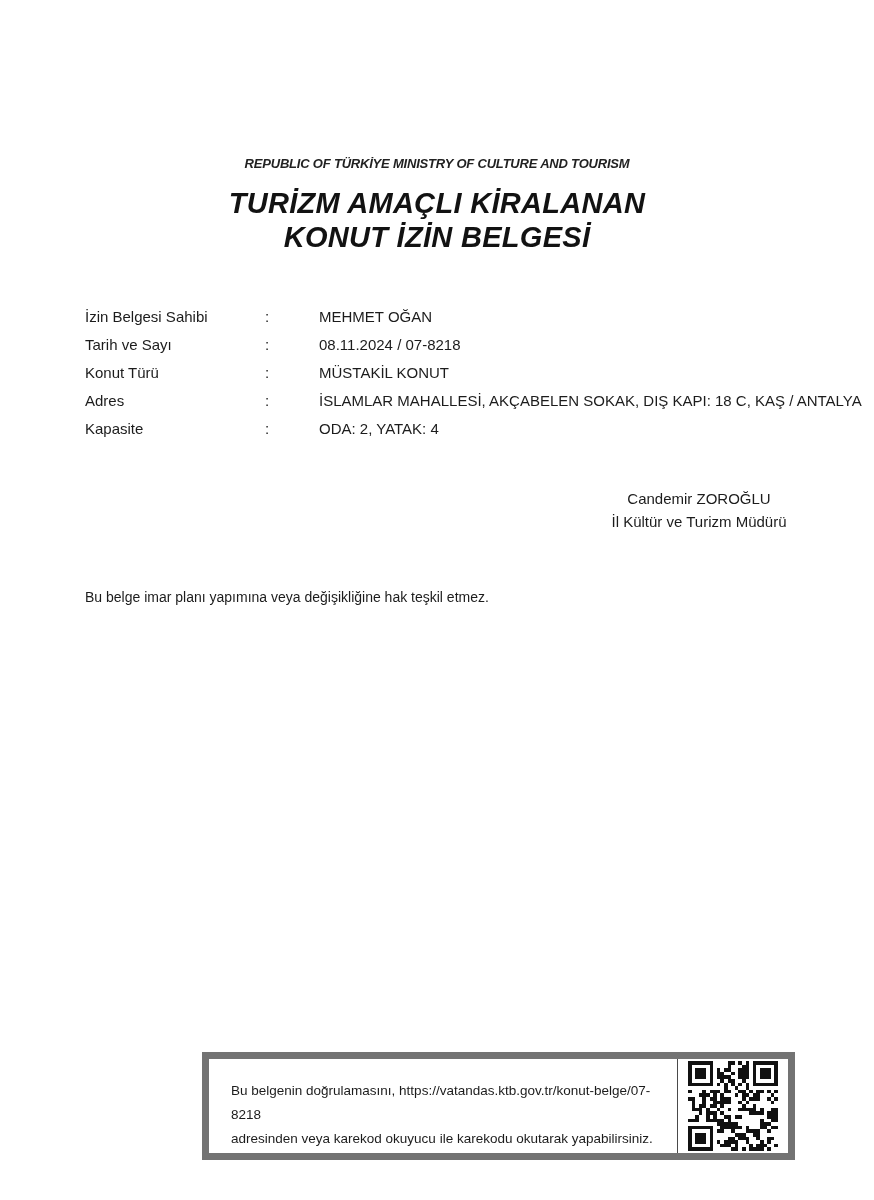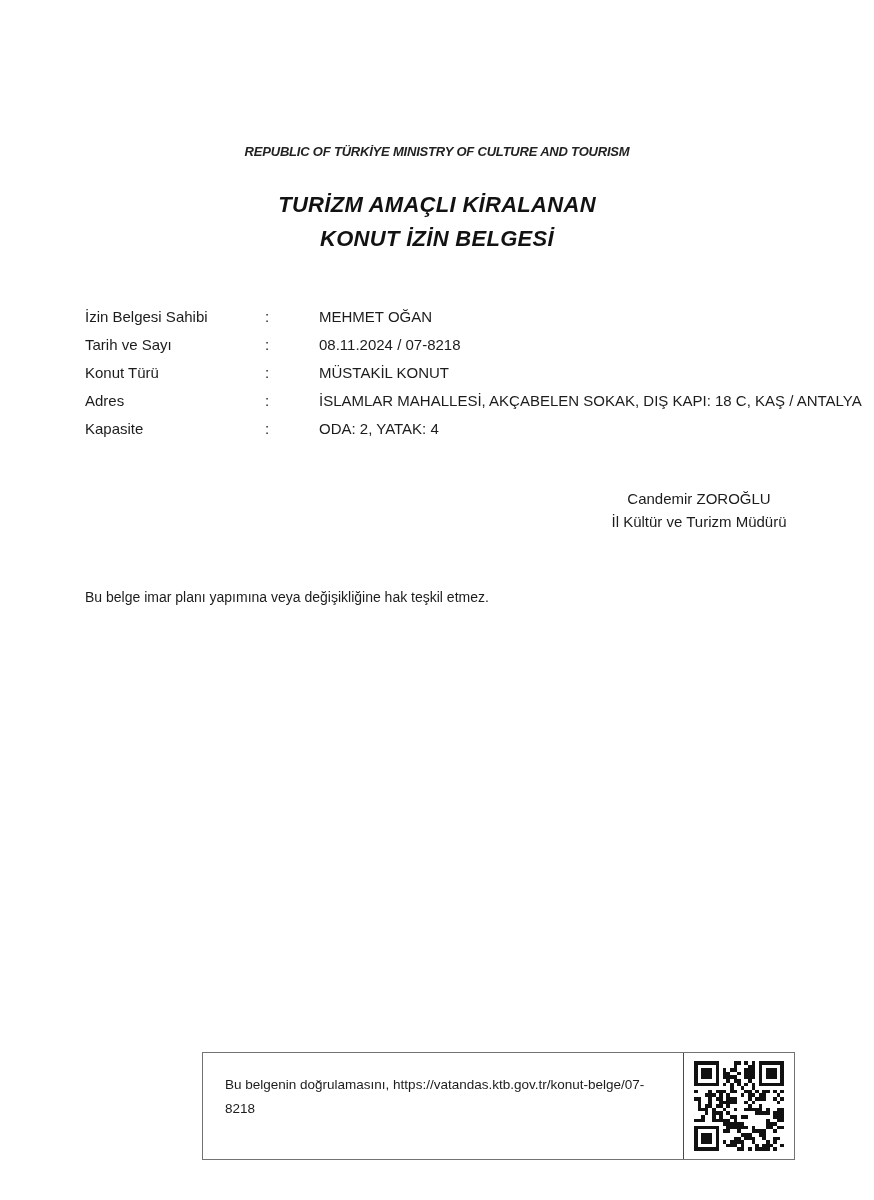--- a/index.html
+++ b/index.html
@@ -22,27 +22,27 @@
     font-size: 25px;
     font-weight: 700;
     letter-spacing: -0.3px;
     line-height: 30px;
     color: #161616;
   }
   .ministry-subtitle {
     font-size: 13px;
     font-style: italic;
     font-weight: 600;
-    margin-top: 1px;
+    margin-top: 13px;
     letter-spacing: -0.2px;
     color: #222;
   }
   .doc-title {
-    margin-top: 29px;
-    font-size: 22px;
+    margin-top: 15px;
+    font-size: 29px;
     font-weight: 700;
     font-style: italic;
     line-height: 34px;
     letter-spacing: 0.3px;
     color: #121212;
   }
   .doc-subtitle {
     font-size: 12.5px;
     font-style: italic;
     font-weight: 600;
@@ -72,21 +72,21 @@
   
   .note { position: absolute; top: 589px; left: 85px; font-size: 14px; }
 
   
   .verify-box {
     position: absolute;
     left: 202px;
     top: 1052px;
     width: 593px;
     height: 108px;
-    border: 1px solid #737373;
+    border: 7px solid #737373;
     display: flex;
     background: #fff;
   }
   .verify-text {
     flex: 1;
     padding: 20px 14px 0 22px;
     font-size: 13.5px;
     line-height: 24px;
     color: #1c1c1c;
   }
@@ -143,20 +143,21 @@
   <div class="signature">
     <div>Candemir ZOROĞLU</div>
     <div>İl Kültür ve Turizm Müdürü</div>
   </div>
 
   <div class="note">Bu belge imar planı yapımına veya değişikliğine hak teşkil etmez.</div>
 
   <div class="verify-box">
     <div class="verify-text">
       <div>Bu belgenin doğrulamasını, https://vatandas.ktb.gov.tr/konut-belge/07-8218</div>
+      <div>adresinden veya karekod okuyucu ile karekodu okutarak yapabilirsiniz.</div>
     </div>
     <div class="verify-qr-cell">
       <svg class="qr-svg" width="90" height="90" viewBox="0 0 90 90" shape-rendering="crispEdges">
           <path d="M0.00 0.00h3.60v3.60h-3.60zM3.60 0.00h3.60v3.60h-3.60zM7.20 0.00h3.60v3.60h-3.60zM10.80 0.00h3.60v3.60h-3.60zM14.40 0.00h3.60v3.60h-3.60zM18.00 0.00h3.60v3.60h-3.60zM21.60 0.00h3.60v3.60h-3.60zM0.00 3.60h3.60v3.60h-3.60zM21.60 3.60h3.60v3.60h-3.60zM0.00 7.20h3.60v3.60h-3.60zM7.20 7.20h3.60v3.60h-3.60zM10.80 7.20h3.60v3.60h-3.60zM14.40 7.20h3.60v3.60h-3.60zM21.60 7.20h3.60v3.60h-3.60zM0.00 10.80h3.60v3.60h-3.60zM7.20 10.80h3.60v3.60h-3.60zM10.80 10.80h3.60v3.60h-3.60zM14.40 10.80h3.60v3.60h-3.60zM21.60 10.80h3.60v3.60h-3.60zM0.00 14.40h3.60v3.60h-3.60zM7.20 14.40h3.60v3.60h-3.60zM10.80 14.40h3.60v3.60h-3.60zM14.40 14.40h3.60v3.60h-3.60zM21.60 14.40h3.60v3.60h-3.60zM0.00 18.00h3.60v3.60h-3.60zM21.60 18.00h3.60v3.60h-3.60zM0.00 21.60h3.60v3.60h-3.60zM3.60 21.60h3.60v3.60h-3.60zM7.20 21.60h3.60v3.60h-3.60zM10.80 21.60h3.60v3.60h-3.60zM14.40 21.60h3.60v3.60h-3.60zM18.00 21.60h3.60v3.60h-3.60zM21.60 21.60h3.60v3.60h-3.60zM64.80 0.00h3.60v3.60h-3.60zM68.40 0.00h3.60v3.60h-3.60zM72.00 0.00h3.60v3.60h-3.60zM75.60 0.00h3.60v3.60h-3.60zM79.20 0.00h3.60v3.60h-3.60zM82.80 0.00h3.60v3.60h-3.60zM86.40 0.00h3.60v3.60h-3.60zM64.80 3.60h3.60v3.60h-3.60zM86.40 3.60h3.60v3.60h-3.60zM64.80 7.20h3.60v3.60h-3.60zM72.00 7.20h3.60v3.60h-3.60zM75.60 7.20h3.60v3.60h-3.60zM79.20 7.20h3.60v3.60h-3.60zM86.40 7.20h3.60v3.60h-3.60zM64.80 10.80h3.60v3.60h-3.60zM72.00 10.80h3.60v3.60h-3.60zM75.60 10.80h3.60v3.60h-3.60zM79.20 10.80h3.60v3.60h-3.60zM86.40 10.80h3.60v3.60h-3.60zM64.80 14.40h3.60v3.60h-3.60zM72.00 14.40h3.60v3.60h-3.60zM75.60 14.40h3.60v3.60h-3.60zM79.20 14.40h3.60v3.60h-3.60zM86.40 14.40h3.60v3.60h-3.60zM64.80 18.00h3.60v3.60h-3.60zM86.40 18.00h3.60v3.60h-3.60zM64.80 21.60h3.60v3.60h-3.60zM68.40 21.60h3.60v3.60h-3.60zM72.00 21.60h3.60v3.60h-3.60zM75.60 21.60h3.60v3.60h-3.60zM79.20 21.60h3.60v3.60h-3.60zM82.80 21.60h3.60v3.60h-3.60zM86.40 21.60h3.60v3.60h-3.60zM0.00 64.80h3.60v3.60h-3.60zM3.60 64.80h3.60v3.60h-3.60zM7.20 64.80h3.60v3.60h-3.60zM10.80 64.80h3.60v3.60h-3.60zM14.40 64.80h3.60v3.60h-3.60zM18.00 64.80h3.60v3.60h-3.60zM21.60 64.80h3.60v3.60h-3.60zM0.00 68.40h3.60v3.60h-3.60zM21.60 68.40h3.60v3.60h-3.60zM0.00 72.00h3.60v3.60h-3.60zM7.20 72.00h3.60v3.60h-3.60zM10.80 72.00h3.60v3.60h-3.60zM14.40 72.00h3.60v3.60h-3.60zM21.60 72.00h3.60v3.60h-3.60zM0.00 75.60h3.60v3.60h-3.60zM7.20 75.60h3.60v3.60h-3.60zM10.80 75.60h3.60v3.60h-3.60zM14.40 75.60h3.60v3.60h-3.60zM21.60 75.60h3.60v3.60h-3.60zM0.00 79.20h3.60v3.60h-3.60zM7.20 79.20h3.60v3.60h-3.60zM10.80 79.20h3.60v3.60h-3.60zM14.40 79.20h3.60v3.60h-3.60zM21.60 79.20h3.60v3.60h-3.60zM0.00 82.80h3.60v3.60h-3.60zM21.60 82.80h3.60v3.60h-3.60zM0.00 86.40h3.60v3.60h-3.60zM3.60 86.40h3.60v3.60h-3.60zM7.20 86.40h3.60v3.60h-3.60zM10.80 86.40h3.60v3.60h-3.60zM14.40 86.40h3.60v3.60h-3.60zM18.00 86.40h3.60v3.60h-3.60zM21.60 86.40h3.60v3.60h-3.60zM39.60 0.00h3.60v3.60h-3.60zM43.20 0.00h3.60v3.60h-3.60zM50.40 0.00h3.60v3.60h-3.60zM57.60 0.00h3.60v3.60h-3.60zM39.60 3.60h3.60v3.60h-3.60zM54.00 3.60h3.60v3.60h-3.60zM57.60 3.60h3.60v3.60h-3.60zM28.80 7.20h3.60v3.60h-3.60zM36.00 7.20h3.60v3.60h-3.60zM39.60 7.20h3.60v3.60h-3.60zM50.40 7.20h3.60v3.60h-3.60zM54.00 7.20h3.60v3.60h-3.60zM57.60 7.20h3.60v3.60h-3.60zM28.80 10.80h3.60v3.60h-3.60zM32.40 10.80h3.60v3.60h-3.60zM43.20 10.80h3.60v3.60h-3.60zM50.40 10.80h3.60v3.60h-3.60zM54.00 10.80h3.60v3.60h-3.60zM57.60 10.80h3.60v3.60h-3.60zM28.80 14.40h3.60v3.60h-3.60zM32.40 14.40h3.60v3.60h-3.60zM36.00 14.40h3.60v3.60h-3.60zM39.60 14.40h3.60v3.60h-3.60zM50.40 14.40h3.60v3.60h-3.60zM54.00 14.40h3.60v3.60h-3.60zM57.60 14.40h3.60v3.60h-3.60zM32.40 18.00h3.60v3.60h-3.60zM39.60 18.00h3.60v3.60h-3.60zM43.20 18.00h3.60v3.60h-3.60zM54.00 18.00h3.60v3.60h-3.60zM28.80 21.60h3.60v3.60h-3.60zM36.00 21.60h3.60v3.60h-3.60zM43.20 21.60h3.60v3.60h-3.60zM50.40 21.60h3.60v3.60h-3.60zM57.60 21.60h3.60v3.60h-3.60zM36.00 25.20h3.60v3.60h-3.60zM46.80 25.20h3.60v3.60h-3.60zM57.60 25.20h3.60v3.60h-3.60zM0.00 28.80h3.60v3.60h-3.60zM14.40 28.80h3.60v3.60h-3.60zM21.60 28.80h3.60v3.60h-3.60zM25.20 28.80h3.60v3.60h-3.60zM28.80 28.80h3.60v3.60h-3.60zM36.00 28.80h3.60v3.60h-3.60zM39.60 28.80h3.60v3.60h-3.60zM50.40 28.80h3.60v3.60h-3.60zM54.00 28.80h3.60v3.60h-3.60zM61.20 28.80h3.60v3.60h-3.60zM68.40 28.80h3.60v3.60h-3.60zM72.00 28.80h3.60v3.60h-3.60zM79.20 28.80h3.60v3.60h-3.60zM86.40 28.80h3.60v3.60h-3.60zM10.80 32.40h3.60v3.60h-3.60zM14.40 32.40h3.60v3.60h-3.60zM18.00 32.40h3.60v3.60h-3.60zM25.20 32.40h3.60v3.60h-3.60zM32.40 32.40h3.60v3.60h-3.60zM46.80 32.40h3.60v3.60h-3.60zM54.00 32.40h3.60v3.60h-3.60zM57.60 32.40h3.60v3.60h-3.60zM64.80 32.40h3.60v3.60h-3.60zM68.40 32.40h3.60v3.60h-3.60zM82.80 32.40h3.60v3.60h-3.60zM0.00 36.00h3.60v3.60h-3.60zM3.60 36.00h3.60v3.60h-3.60zM14.40 36.00h3.60v3.60h-3.60zM21.60 36.00h3.60v3.60h-3.60zM25.20 36.00h3.60v3.60h-3.60zM32.40 36.00h3.60v3.60h-3.60zM36.00 36.00h3.60v3.60h-3.60zM39.60 36.00h3.60v3.60h-3.60zM54.00 36.00h3.60v3.60h-3.60zM61.20 36.00h3.60v3.60h-3.60zM64.80 36.00h3.60v3.60h-3.60zM68.40 36.00h3.60v3.60h-3.60zM79.20 36.00h3.60v3.60h-3.60zM86.40 36.00h3.60v3.60h-3.60zM3.60 39.60h3.60v3.60h-3.60zM14.40 39.60h3.60v3.60h-3.60zM25.20 39.60h3.60v3.60h-3.60zM28.80 39.60h3.60v3.60h-3.60zM32.40 39.60h3.60v3.60h-3.60zM36.00 39.60h3.60v3.60h-3.60zM39.60 39.60h3.60v3.60h-3.60zM50.40 39.60h3.60v3.60h-3.60zM57.60 39.60h3.60v3.60h-3.60zM82.80 39.60h3.60v3.60h-3.60zM3.60 43.20h3.60v3.60h-3.60zM10.80 43.20h3.60v3.60h-3.60zM14.40 43.20h3.60v3.60h-3.60zM21.60 43.20h3.60v3.60h-3.60zM25.20 43.20h3.60v3.60h-3.60zM32.40 43.20h3.60v3.60h-3.60zM54.00 43.20h3.60v3.60h-3.60zM64.80 43.20h3.60v3.60h-3.60zM3.60 46.80h3.60v3.60h-3.60zM7.20 46.80h3.60v3.60h-3.60zM10.80 46.80h3.60v3.60h-3.60zM18.00 46.80h3.60v3.60h-3.60zM28.80 46.80h3.60v3.60h-3.60zM39.60 46.80h3.60v3.60h-3.60zM50.40 46.80h3.60v3.60h-3.60zM54.00 46.80h3.60v3.60h-3.60zM57.60 46.80h3.60v3.60h-3.60zM61.20 46.80h3.60v3.60h-3.60zM64.80 46.80h3.60v3.60h-3.60zM72.00 46.80h3.60v3.60h-3.60zM82.80 46.80h3.60v3.60h-3.60zM86.40 46.80h3.60v3.60h-3.60zM10.80 50.40h3.60v3.60h-3.60zM18.00 50.40h3.60v3.60h-3.60zM21.60 50.40h3.60v3.60h-3.60zM25.20 50.40h3.60v3.60h-3.60zM32.40 50.40h3.60v3.60h-3.60zM61.20 50.40h3.60v3.60h-3.60zM64.80 50.40h3.60v3.60h-3.60zM68.40 50.40h3.60v3.60h-3.60zM72.00 50.40h3.60v3.60h-3.60zM79.20 50.40h3.60v3.60h-3.60zM82.80 50.40h3.60v3.60h-3.60zM86.40 50.40h3.60v3.60h-3.60zM7.20 54.00h3.60v3.60h-3.60zM18.00 54.00h3.60v3.60h-3.60zM25.20 54.00h3.60v3.60h-3.60zM36.00 54.00h3.60v3.60h-3.60zM39.60 54.00h3.60v3.60h-3.60zM46.80 54.00h3.60v3.60h-3.60zM50.40 54.00h3.60v3.60h-3.60zM79.20 54.00h3.60v3.60h-3.60zM82.80 54.00h3.60v3.60h-3.60zM86.40 54.00h3.60v3.60h-3.60zM0.00 57.60h3.60v3.60h-3.60zM3.60 57.60h3.60v3.60h-3.60zM7.20 57.60h3.60v3.60h-3.60zM18.00 57.60h3.60v3.60h-3.60zM21.60 57.60h3.60v3.60h-3.60zM25.20 57.60h3.60v3.60h-3.60zM28.80 57.60h3.60v3.60h-3.60zM32.40 57.60h3.60v3.60h-3.60zM39.60 57.60h3.60v3.60h-3.60zM72.00 57.60h3.60v3.60h-3.60zM82.80 57.60h3.60v3.60h-3.60zM86.40 57.60h3.60v3.60h-3.60zM28.80 61.20h3.60v3.60h-3.60zM32.40 61.20h3.60v3.60h-3.60zM36.00 61.20h3.60v3.60h-3.60zM39.60 61.20h3.60v3.60h-3.60zM43.20 61.20h3.60v3.60h-3.60zM46.80 61.20h3.60v3.60h-3.60zM72.00 61.20h3.60v3.60h-3.60zM75.60 61.20h3.60v3.60h-3.60zM79.20 61.20h3.60v3.60h-3.60zM32.40 64.80h3.60v3.60h-3.60zM36.00 64.80h3.60v3.60h-3.60zM39.60 64.80h3.60v3.60h-3.60zM43.20 64.80h3.60v3.60h-3.60zM46.80 64.80h3.60v3.60h-3.60zM50.40 64.80h3.60v3.60h-3.60zM57.60 64.80h3.60v3.60h-3.60zM72.00 64.80h3.60v3.60h-3.60zM75.60 64.80h3.60v3.60h-3.60zM82.80 64.80h3.60v3.60h-3.60zM86.40 64.80h3.60v3.60h-3.60zM28.80 68.40h3.60v3.60h-3.60zM32.40 68.40h3.60v3.60h-3.60zM43.20 68.40h3.60v3.60h-3.60zM57.60 68.40h3.60v3.60h-3.60zM61.20 68.40h3.60v3.60h-3.60zM64.80 68.40h3.60v3.60h-3.60zM68.40 68.40h3.60v3.60h-3.60zM79.20 68.40h3.60v3.60h-3.60zM46.80 72.00h3.60v3.60h-3.60zM50.40 72.00h3.60v3.60h-3.60zM54.00 72.00h3.60v3.60h-3.60zM64.80 72.00h3.60v3.60h-3.60zM68.40 72.00h3.60v3.60h-3.60zM39.60 75.60h3.60v3.60h-3.60zM43.20 75.60h3.60v3.60h-3.60zM50.40 75.60h3.60v3.60h-3.60zM54.00 75.60h3.60v3.60h-3.60zM57.60 75.60h3.60v3.60h-3.60zM68.40 75.60h3.60v3.60h-3.60zM79.20 75.60h3.60v3.60h-3.60zM82.80 75.60h3.60v3.60h-3.60zM28.80 79.20h3.60v3.60h-3.60zM36.00 79.20h3.60v3.60h-3.60zM39.60 79.20h3.60v3.60h-3.60zM43.20 79.20h3.60v3.60h-3.60zM46.80 79.20h3.60v3.60h-3.60zM57.60 79.20h3.60v3.60h-3.60zM72.00 79.20h3.60v3.60h-3.60zM79.20 79.20h3.60v3.60h-3.60zM32.40 82.80h3.60v3.60h-3.60zM36.00 82.80h3.60v3.60h-3.60zM39.60 82.80h3.60v3.60h-3.60zM46.80 82.80h3.60v3.60h-3.60zM61.20 82.80h3.60v3.60h-3.60zM68.40 82.80h3.60v3.60h-3.60zM72.00 82.80h3.60v3.60h-3.60zM75.60 82.80h3.60v3.60h-3.60zM86.40 82.80h3.60v3.60h-3.60zM43.20 86.40h3.60v3.60h-3.60zM46.80 86.40h3.60v3.60h-3.60zM54.00 86.40h3.60v3.60h-3.60zM61.20 86.40h3.60v3.60h-3.60zM64.80 86.40h3.60v3.60h-3.60zM68.40 86.40h3.60v3.60h-3.60zM72.00 86.40h3.60v3.60h-3.60zM79.20 86.40h3.60v3.60h-3.60z" fill="#111"></path>
         </svg>
     </div>
   </div>
 
 </div>
 

